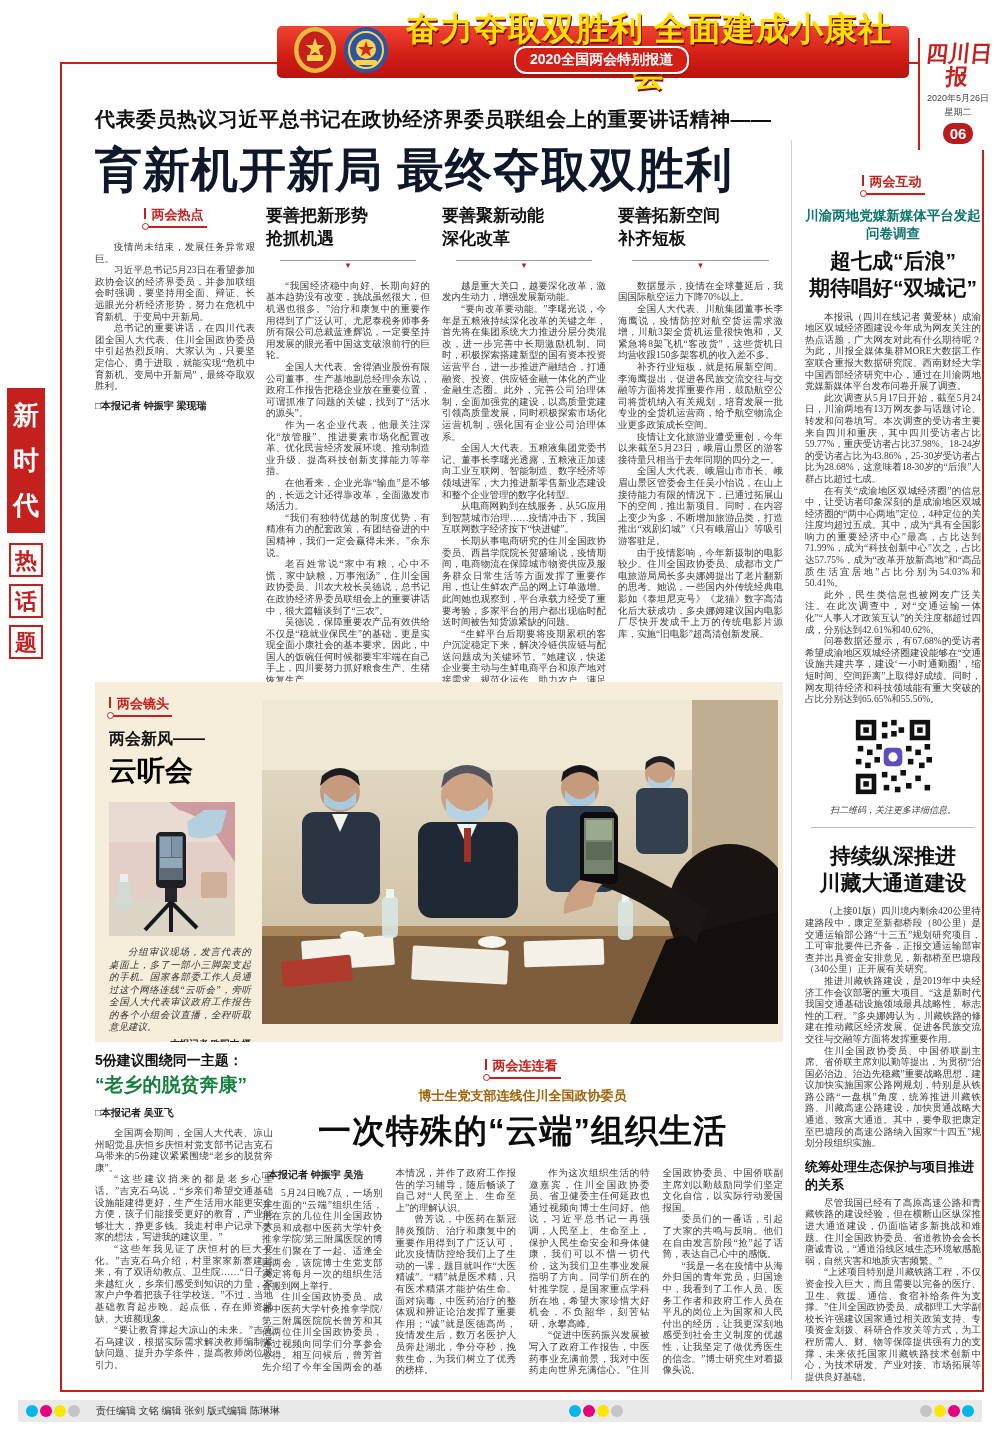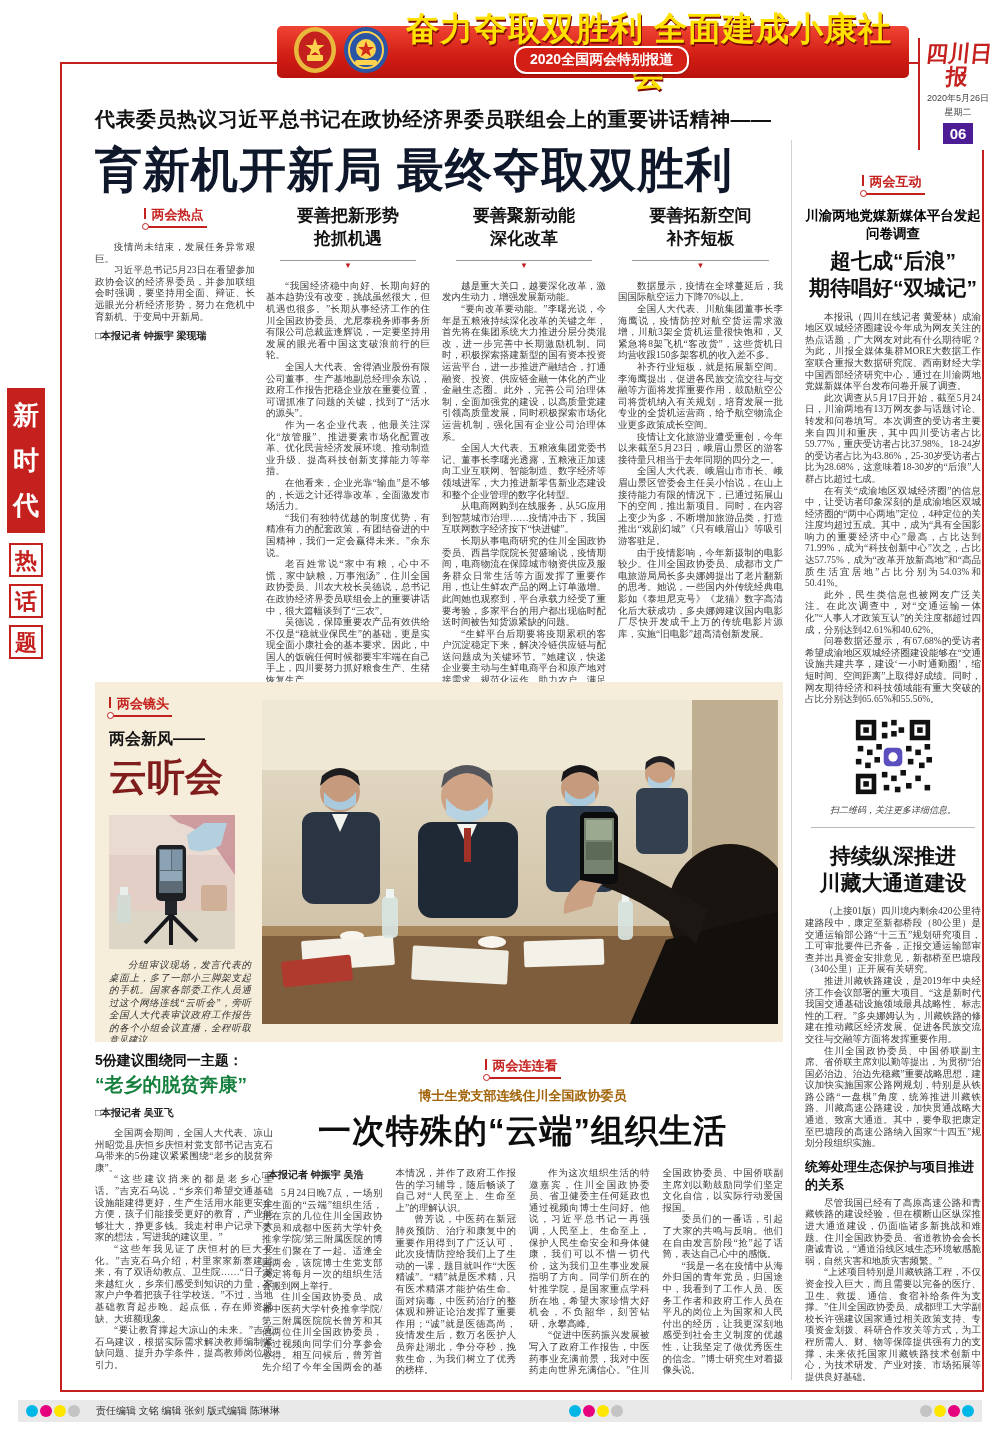--- a/index.html
+++ b/index.html
@@ -20,22 +20,22 @@
   .banner-sub{position:absolute;left:50%;top:46px;transform:translateX(8%);
     background:#d31f16;color:#fff;font-size:14px;font-weight:bold;
     font-family:"Liberation Sans","DejaVu Sans",sans-serif;
     padding:3px 14px;border:2px solid #fff;border-radius:12px;box-shadow:0 1px 2px rgba(0,0,0,.25);white-space:nowrap;z-index:6;}
   
   .masthead{position:absolute;left:918px;top:38px;width:76px;z-index:7;background:#fff;
     border-left:2px solid #c4201d;text-align:center;padding:4px 0 6px;}
   .mast-logo{color:#c4201d;font-weight:bold;font-size:22px;line-height:1.05;
     font-family:"DejaVu Serif","Liberation Serif",serif;transform:skewX(-6deg);}
   .mast-date{font-size:9px;color:#444;margin-top:4px;line-height:1.5;font-family:"Liberation Sans",sans-serif;}
-  .mast-page{margin:4px auto 0;width:30px;height:21px;background:#4c1d95;color:#fff;
-    font-weight:bold;font-size:15px;line-height:21px;font-family:"Liberation Sans",sans-serif;}
+  .mast-page{margin:4px auto 0;width:30px;height:21px;background:#b91c1c;color:#fff;
+    font-weight:bold;font-size:15px;line-height:21px;font-family:"Liberation Sans",sans-serif;border-radius:10px;}
   
   .side-label{position:absolute;left:7px;top:388px;width:38px;z-index:4;}
   .side-solid{background:#c4201d;padding:10px 0;display:flex;flex-direction:column;align-items:center;gap:10px;}
   .side-solid div{color:#fff;font-size:26px;font-weight:bold;font-family:"DejaVu Serif",serif;}
   .side-boxes{margin-top:10px;display:flex;flex-direction:column;gap:7px;align-items:center;}
   .side-boxes div{width:30px;height:30px;border:2px solid #c4201d;color:#c4201d;background:#fff;
     font-size:22px;font-weight:bold;text-align:center;line-height:30px;font-family:"DejaVu Serif",serif;}
   
   .lead{position:absolute;left:95px;top:106px;width:692px;z-index:3;}
   .lead-kicker{font-size:20px;font-weight:bold;color:#111;letter-spacing:.5px;}
@@ -50,39 +50,39 @@
   
   .bodytext p{margin:0;text-indent:2em;font-size:9.5px;line-height:11.6px;text-align:justify;color:#3a3a3a;}
   .byline{font-size:10px;font-weight:bold;color:#222;margin-top:6px;font-family:"Liberation Sans",sans-serif;}
   
   .col{position:absolute;top:205px;overflow:hidden;}
   .col-hot{left:95px;width:160px;height:480px;}
   .col-hot .tagwrap{text-align:center;margin-bottom:14px;}
   .col-b{left:266px;width:164px;height:482px;}
   .col-c{left:442px;width:164px;height:482px;}
   .col-d{left:618px;width:165px;height:482px;}
-  .col-head{font-size:17px;font-weight:bold;text-align:center;line-height:1.35;color:#111;
+  .col-head{font-size:17px;font-weight:bold;text-align:left;line-height:1.35;color:#111;
     font-family:"Liberation Sans","DejaVu Sans",sans-serif;}
   .col-div{border-top:1px solid #9a9a9a;margin:9px 14px 12px;position:relative;height:8px;text-align:center;}
   .col-div span{position:relative;top:-7px;background:#fff;color:#c4201d;font-size:8px;padding:0 3px;}
   
   .lens-panel{position:absolute;left:95px;top:682px;width:688px;height:360px;background:#f6eedb;overflow:hidden;}
   .lens-left{position:absolute;left:14px;top:12px;width:142px;}
   .lens-title1{font-size:16px;font-weight:bold;color:#111;margin-top:12px;font-family:"Liberation Sans",sans-serif;}
-  .lens-title2{font-size:38px;font-weight:bold;color:#7f1d1d;margin-top:2px;font-family:"Liberation Sans",sans-serif;}
+  .lens-title2{font-size:28px;font-weight:bold;color:#000000;margin-top:2px;font-family:"Liberation Sans",sans-serif;}
   .lens-photo{margin-top:12px;width:126px;height:134px;background:#d9c2bb;}
   .lens-cap{margin-top:10px;font-size:9.5px;line-height:12.5px;color:#333;text-align:justify;
     font-style:italic;text-indent:2em;}
   .lens-credit{margin-top:4px;font-size:9.5px;font-weight:bold;text-align:right;color:#222;}
   .photo-main{position:absolute;left:167px;top:18px;width:516px;height:324px;background:#c9b9a0;}
   
   .rail-rule{position:absolute;left:791px;top:140px;height:1240px;border-left:1px solid #d0d0d0;}
   .rail{position:absolute;left:805px;top:172px;width:176px;height:1210px;overflow:hidden;}
   .rail .tagwrap{text-align:center;margin-bottom:12px;}
-  .rail-kicker{font-size:13.5px;font-weight:bold;text-align:center;color:#000000;margin-bottom:4px;
+  .rail-kicker{font-size:13.5px;font-weight:bold;text-align:center;color:#0f766e;margin-bottom:4px;
     font-family:"Liberation Sans",sans-serif;}
   .rail-head{font-size:21px;font-weight:bold;text-align:center;line-height:1.3;color:#111;
     font-family:"Liberation Sans",sans-serif;margin-bottom:10px;}
   .qr-wrap{text-align:center;margin:12px 0 4px;}
   .qr-cap{font-size:9px;font-style:italic;text-align:center;color:#444;margin-bottom:10px;}
   .rail-divider{border-top:1px solid #bbb;margin:10px 6px 14px;}
   .subhead{font-size:13px;font-weight:bold;color:#111;margin:8px 0 4px;font-family:"Liberation Sans",sans-serif;}
   
   .sug{position:absolute;left:95px;top:1052px;width:178px;height:330px;overflow:hidden;}
   .sug-title1{font-size:14px;font-weight:bold;color:#111;font-family:"Liberation Sans",sans-serif;}
@@ -161,32 +161,33 @@
 <div class="lead sans">
   <div class="lead-kicker">代表委员热议习近平总书记在政协经济界委员联组会上的重要讲话精神——</div>
   <div class="lead-headline">育新机开新局 最终夺取双胜利</div>
 </div>
 
 <div class="col col-hot">
   <div class="tagwrap"><span class="tag">两会热点</span></div>
   <div class="bodytext">
       <p>疫情尚未结束，发展任务异常艰巨。</p>
       <p>习近平总书记5月23日在看望参加政协会议的经济界委员，并参加联组会时强调，要坚持用全面、辩证、长远眼光分析经济形势，努力在危机中育新机、于变局中开新局。</p>
+      <p>总书记的重要讲话，在四川代表团全国人大代表、住川全国政协委员中引起热烈反响。大家认为，只要坚定信心、勇于进取，就能实现“危机中育新机、变局中开新局”，最终夺取双胜利。</p>
     </div>
   <div class="byline">□本报记者 钟振宇 梁现瑞</div>
 </div>
 
 <div class="col col-b">
   <div class="col-head">
     <div>要善把新形势</div>
     <div>抢抓机遇</div>
   </div>
   <div class="col-div"><span>▼</span></div>
   <div class="bodytext">
-      <p>“我国经济稳中向好、长期向好的基本趋势没有改变，挑战虽然很大，但机遇也很多。”长期从事经济工作的住川全国政协委员、尤尼泰税务师事务所有限公司总裁蓝逢辉说，一定要坚持用发展的眼光看中国这支破浪前行的巨轮。</p>
+      <p>“我国经济稳中向好、长期向好的基本趋势没有改变，挑战虽然很大，但机遇也很多。”治疗和康复中的重要作用得到了广泛认可、尤尼泰税务师事务所有限公司总裁蓝逢辉说，一定要坚持用发展的眼光看中国这支破浪前行的巨轮。</p>
       <p>全国人大代表、舍得酒业股份有限公司董事、生产基地副总经理余东说，政府工作报告把稳企业放在重要位置，可谓抓准了问题的关键，找到了“活水的源头”。</p>
       <p>作为一名企业代表，他最关注深化“放管服”、推进要素市场化配置改革、优化民营经济发展环境、推动制造业升级、提高科技创新支撑能力等举措。</p>
       <p>在他看来，企业光靠“输血”是不够的，长远之计还得靠改革，全面激发市场活力。</p>
       <p>“我们有独特优越的制度优势，有精准有力的配套政策，有团结奋进的中国精神，我们一定会赢得未来。”余东说。</p>
       <p>老百姓常说“家中有粮，心中不慌，家中缺粮，万事泡汤”，住川全国政协委员、川农大校长吴德说，总书记在政协经济界委员联组会上的重要讲话中，很大篇幅谈到了“三农”。</p>
       <p>吴德说，保障重要农产品有效供给不仅是“稳就业保民生”的基础，更是实现全面小康社会的基本要求。因此，中国人的饭碗任何时候都要牢牢端在自己手上，四川要努力抓好粮食生产、生猪恢复生产。</p>
     </div>
 </div>
 
 <div class="col col-c">

